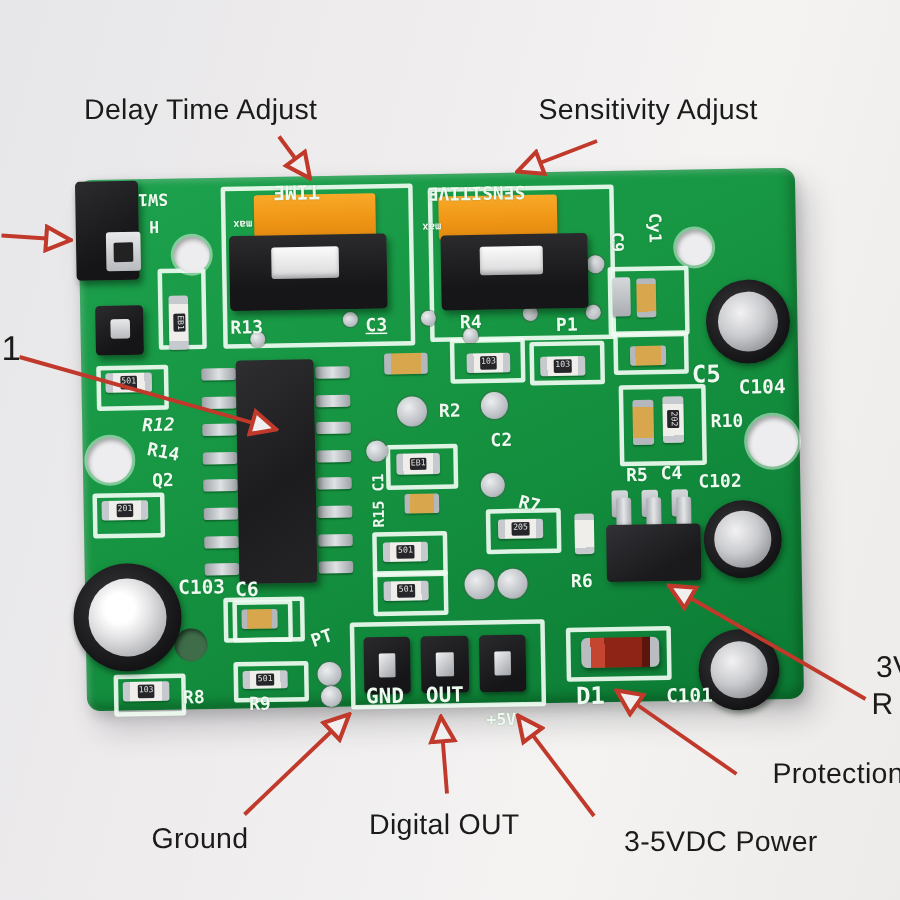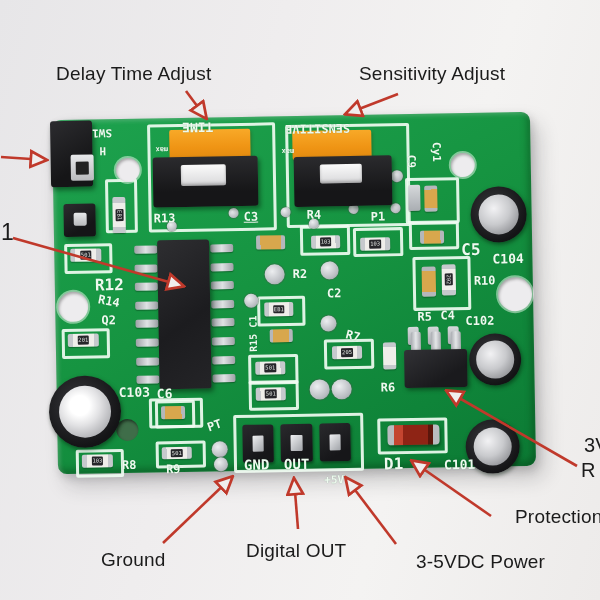--- a/index.html
+++ b/index.html
@@ -254,21 +254,21 @@
         <div class="silk" style="left: 438px; top: 140px; font-size: 13px;">C104</div>
         <div class="silk" style="left: 419px; top: 162px; font-size: 12px;">R10</div>
         <div class="silk" style="left: 362px; top: 197px; font-size: 12px;">R5</div>
         <div class="silk" style="left: 385px; top: 196px; font-size: 12px;">C4</div>
         <div class="silk" style="left: 410px; top: 202px; font-size: 12px;">C102</div>
         <div class="silk" style="left: 238px; top: 152px; font-size: 12px;">R2</div>
         <div class="silk" style="left: 272px; top: 172px; font-size: 12px;">C2</div>
         <div class="silk" style="left: 290px; top: 215px; font-size: 12px; transform: rotate(15deg);">R7</div>
         <div class="silk" style="left: 324px; top: 267px; font-size: 12px;">R6</div>
         <div class="silk" style="left: 180px; top: 212px; font-size: 10px; transform: rotate(-90deg);">R15 C1</div>
-        <div class="silk" style="left: 40px; top: 158px; font-size: 16px;">R12</div>
+        <div class="silk" style="left: 40px; top: 158px; font-size: 12px; font-style: italic;">R12</div>
         <div class="silk" style="left: 43px; top: 176px; font-size: 12px; transform: rotate(12deg);">R14</div>
         <div class="silk" style="left: 46px; top: 195px; font-size: 12px;">Q2</div>
         <div class="silk" style="left: 62px; top: 267px; font-size: 13px;">C103</div>
         <div class="silk" style="left: 100px; top: 269px; font-size: 13px;">C6</div>
         <div class="silk" style="left: 64px; top: 340px; font-size: 12px;">R8</div>
         <div class="silk" style="left: 108px; top: 345px; font-size: 12px;">R9</div>
         <div class="silk" style="left: 150px; top: 302px; font-size: 12px; transform: rotate(-18deg);">PT</div>
         <div class="silk" style="left: 186px; top: 341px; font-size: 14px;">GND</div>
         <div class="silk" style="left: 226px; top: 341px; font-size: 14px;">OUT</div>
         <div class="silk" style="left: 266px; top: 359px; font-size: 11px;">+5V</div>

